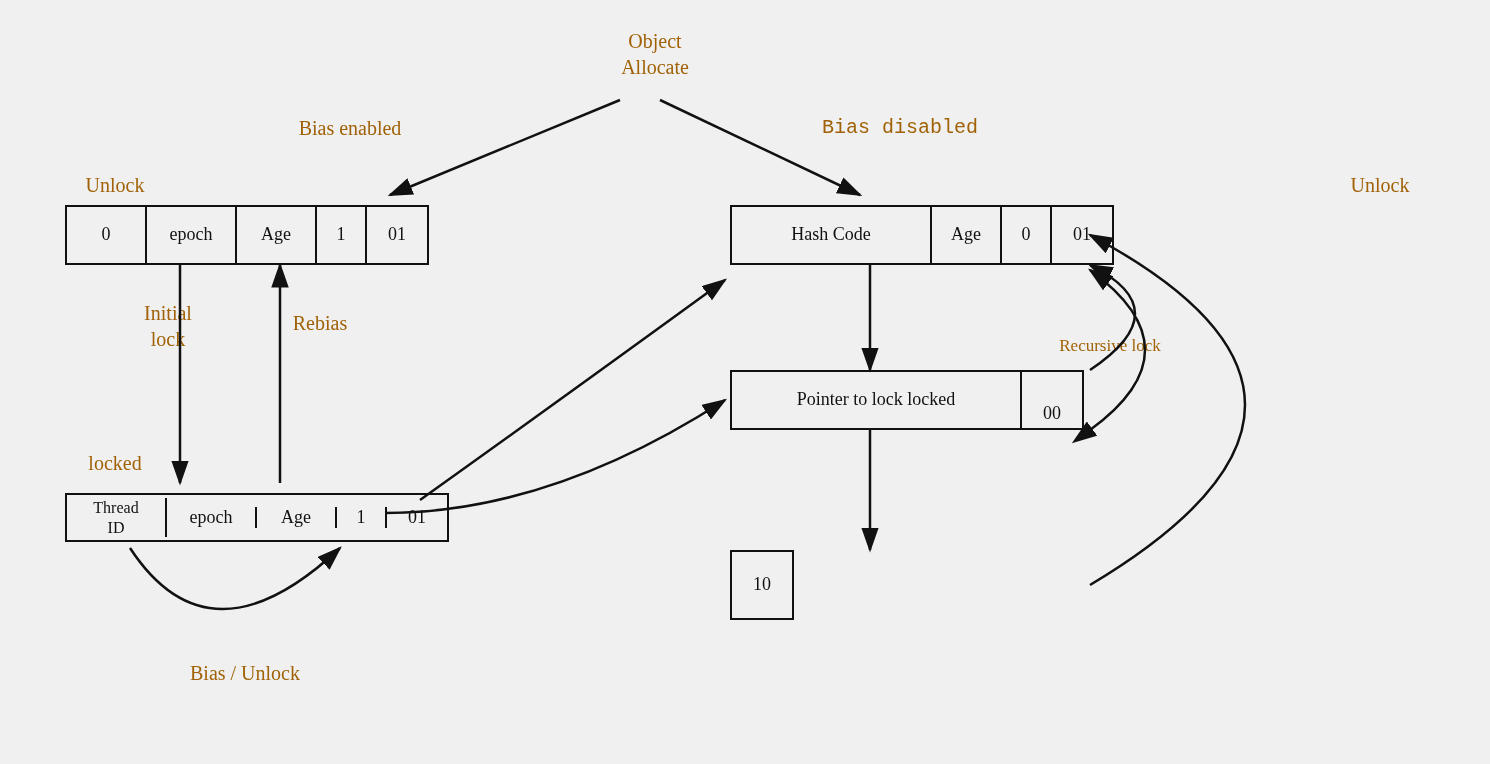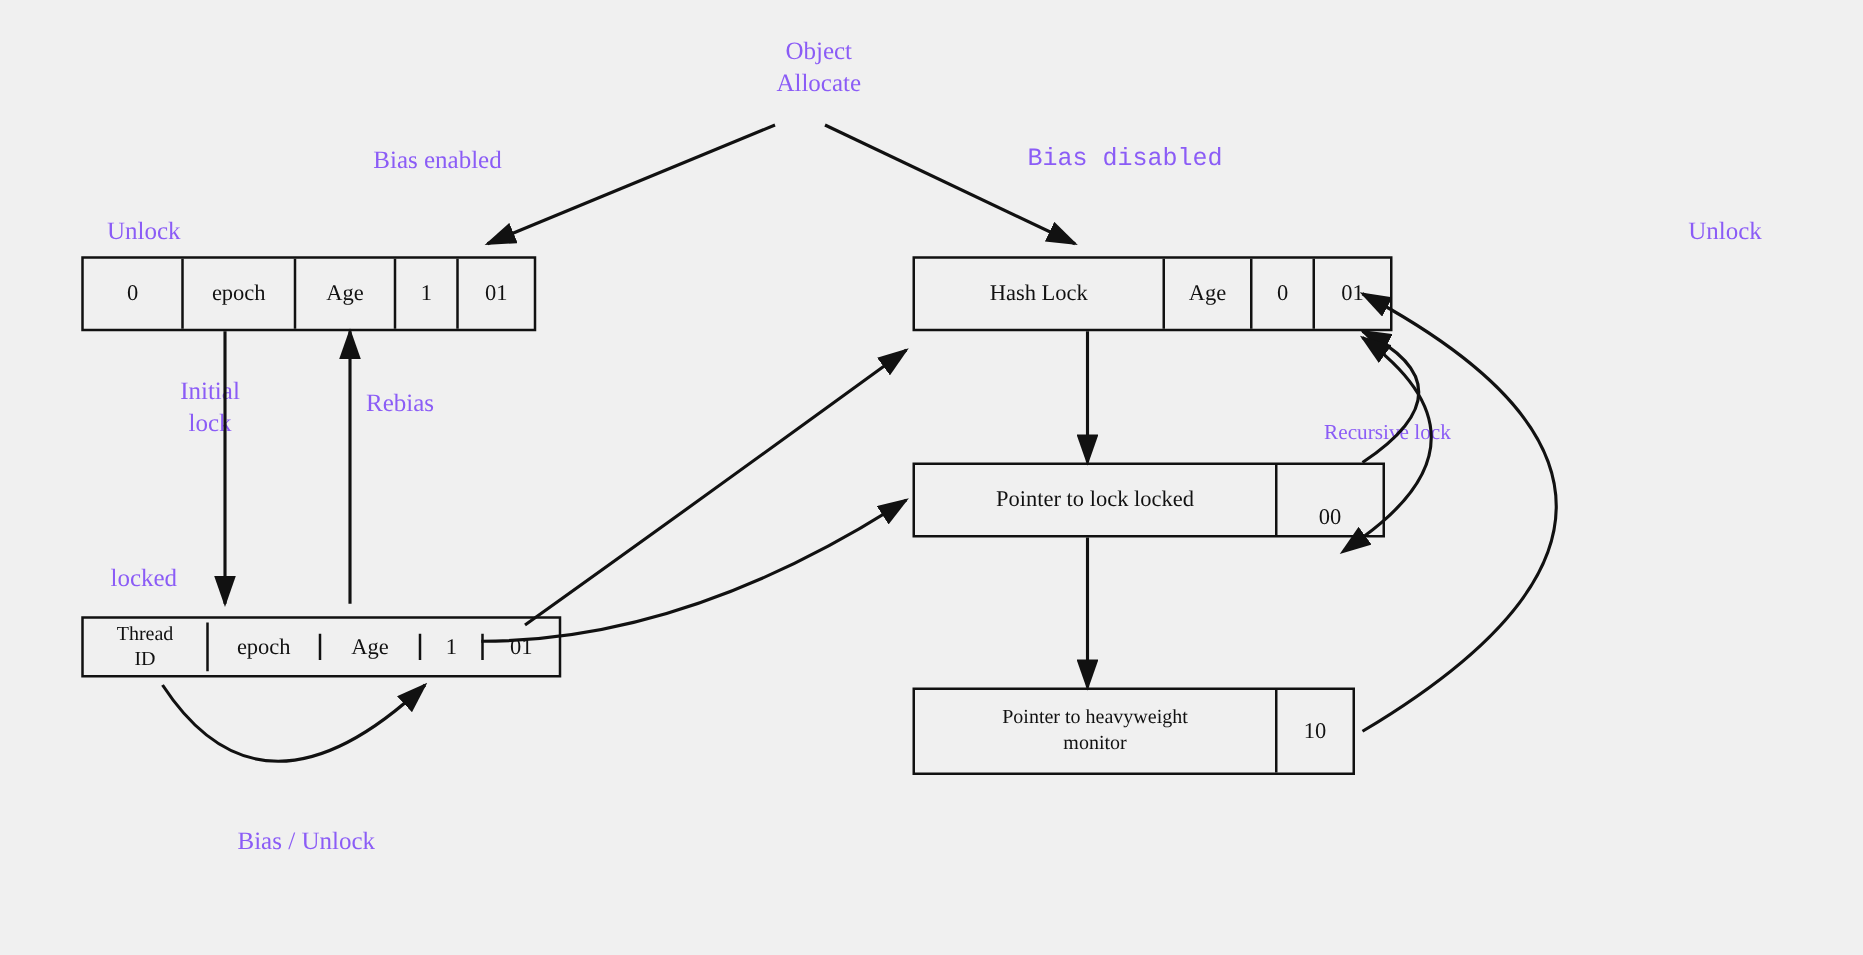--- a/index.html
+++ b/index.html
@@ -14,21 +14,21 @@
     #diagram {
       position: relative;
       width: 1490px;
       height: 764px;
       background: #f0f0f0;
     }
     .label {
       position: absolute;
       text-align: center;
       font-size: 20px;
-      color: #8b5cf6;
+      color: #a16207;
       line-height: 1.3;
     }
     .box-row {
       position: absolute;
       display: flex;
       flex-direction: row;
       border: 2px solid #111;
     }
     .box-cell {
       border-right: 2px solid #111;
@@ -105,37 +105,36 @@
     <div class="box-cell" style="width:80px;">Age</div>
     <div class="box-cell" style="width:50px;">1</div>
     <div class="box-cell" style="width:60px;">01</div>
   </div>
 
   <div class="label" style="left: 155px; top: 660px; width: 180px;">
     Bias / Unlock
   </div>
 
   <div class="box-row" style="left: 730px; top: 205px; height: 60px;">
-    <div class="box-cell" style="width:200px;">Hash Lock</div>
+    <div class="box-cell" style="width:200px;">Hash Code</div>
     <div class="box-cell" style="width:70px;">Age</div>
     <div class="box-cell" style="width:50px;">0</div>
     <div class="box-cell" style="width:60px;">01</div>
   </div>
 
   <div class="label" style="left: 1030px; top: 335px; width: 160px; font-size:17px;font-family:Liberation Serif, serif;">
     Recursive lock
   </div>
 
   <div class="box-row" style="left: 730px; top: 370px; height: 60px;">
     <div class="box-cell" style="width:290px;">Pointer to lock locked</div>
-    <div class="box-cell" style="width:84px;margin-top:28px;">00</div>
+    <div class="box-cell" style="width:60px;margin-top:28px;">00</div>
   </div>
 
   <div class="box-row" style="left: 730px; top: 550px; height: 70px;">
-    <div class="box-cell" style="width:290px; font-size:16px; line-height:1.3;">Pointer to heavyweight<br>monitor</div>
     <div class="box-cell" style="width:60px;">10</div>
   </div>
 
   <svg class="arrows">
     <defs>
       <marker id="arrowhead" markerWidth="10" markerHeight="7" refX="9" refY="3.5" orient="auto">
         <polygon points="0 0, 10 3.5, 0 7" fill="#111"></polygon>
       </marker>
       <marker id="arrowhead-start" markerWidth="10" markerHeight="7" refX="1" refY="3.5" orient="auto-start-reverse">
         <polygon points="0 0, 10 3.5, 0 7" fill="#111"></polygon>

